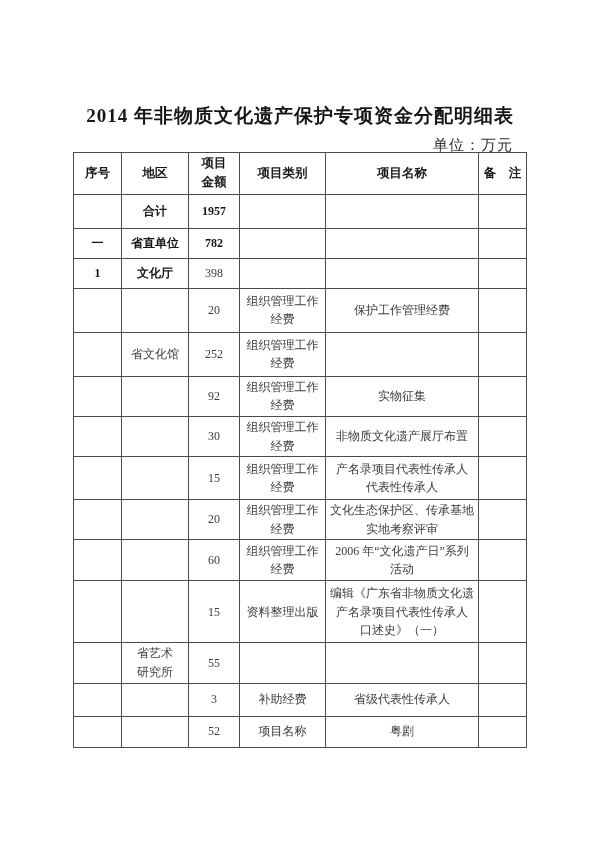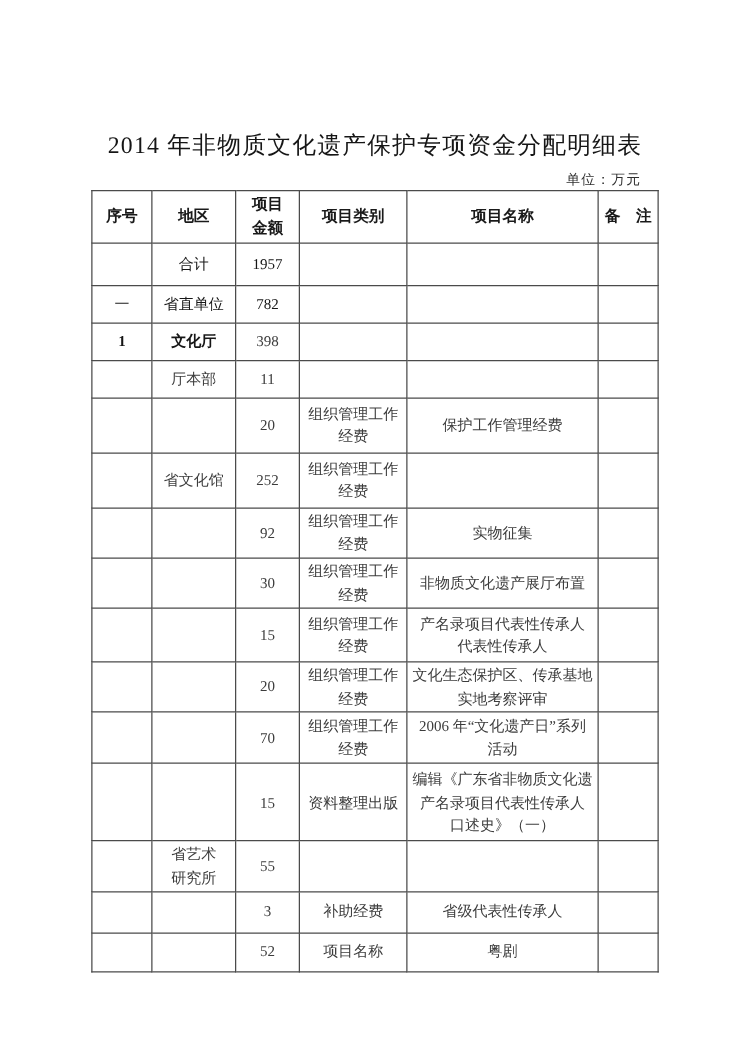--- a/index.html
+++ b/index.html
@@ -13,32 +13,32 @@
   .sheet{
     position:relative;
     width:600px;height:850px;
   }
   .doc-title{
     position:absolute;
     left:0;top:103px;
     width:600px;
     text-align:center;
     font-size:19px;
-    font-weight:normal;
+    font-weight:bold;
     color:#161616;
     letter-spacing:1px;
     margin:0;
   }
   .unit-note{
     position:absolute;
     top:136px;
     left:73px;
     width:440px;
     text-align:right;
-    font-size:11px;
+    font-size:15px;
     color:#2e2e2e;
     letter-spacing:1px;
   }
   table.alloc{
     position:absolute;
     left:73px;top:152px;
     width:453px;
     border-collapse:collapse;
     table-layout:fixed;
   }
@@ -51,21 +51,21 @@
     line-height:1.55;
     white-space:pre-line;
     overflow:hidden;
   }
   table.alloc th{
     font-weight:bold;
     color:#1a1a1a;
     font-size:12.5px;
   }
   tr.bold-row td{
-    font-weight:normal;
+    font-weight:bold;
     color:#161616;
   }
   td.b{
     font-weight:bold;
     color:#161616;
   }
   td.amt{
     font-size:13px;
   }
 </style>
@@ -116,28 +116,20 @@
         <td></td>
       </tr>
       <tr style="height:30px">
         <td class="b">1</td>
         <td class="b">文化厅</td>
         <td class="amt">398</td>
         <td></td>
         <td></td>
         <td></td>
       </tr>
-      <tr style="height:30px">
-        <td></td>
-        <td>厅本部</td>
-        <td class="amt">11</td>
-        <td></td>
-        <td></td>
-        <td></td>
-      </tr>
       <tr style="height:44px">
         <td></td>
         <td></td>
         <td class="amt">20</td>
         <td>组织管理工作
 经费</td>
         <td>保护工作管理经费</td>
         <td></td>
       </tr>
       <tr style="height:44px">
@@ -183,21 +175,21 @@
         <td class="amt">20</td>
         <td>组织管理工作
 经费</td>
         <td>文化生态保护区、传承基地
 实地考察评审</td>
         <td></td>
       </tr>
       <tr style="height:41px">
         <td></td>
         <td></td>
-        <td class="amt">70</td>
+        <td class="amt">60</td>
         <td>组织管理工作
 经费</td>
         <td>2006 年“文化遗产日”系列
 活动</td>
         <td></td>
       </tr>
       <tr style="height:62px">
         <td></td>
         <td></td>
         <td class="amt">15</td>

